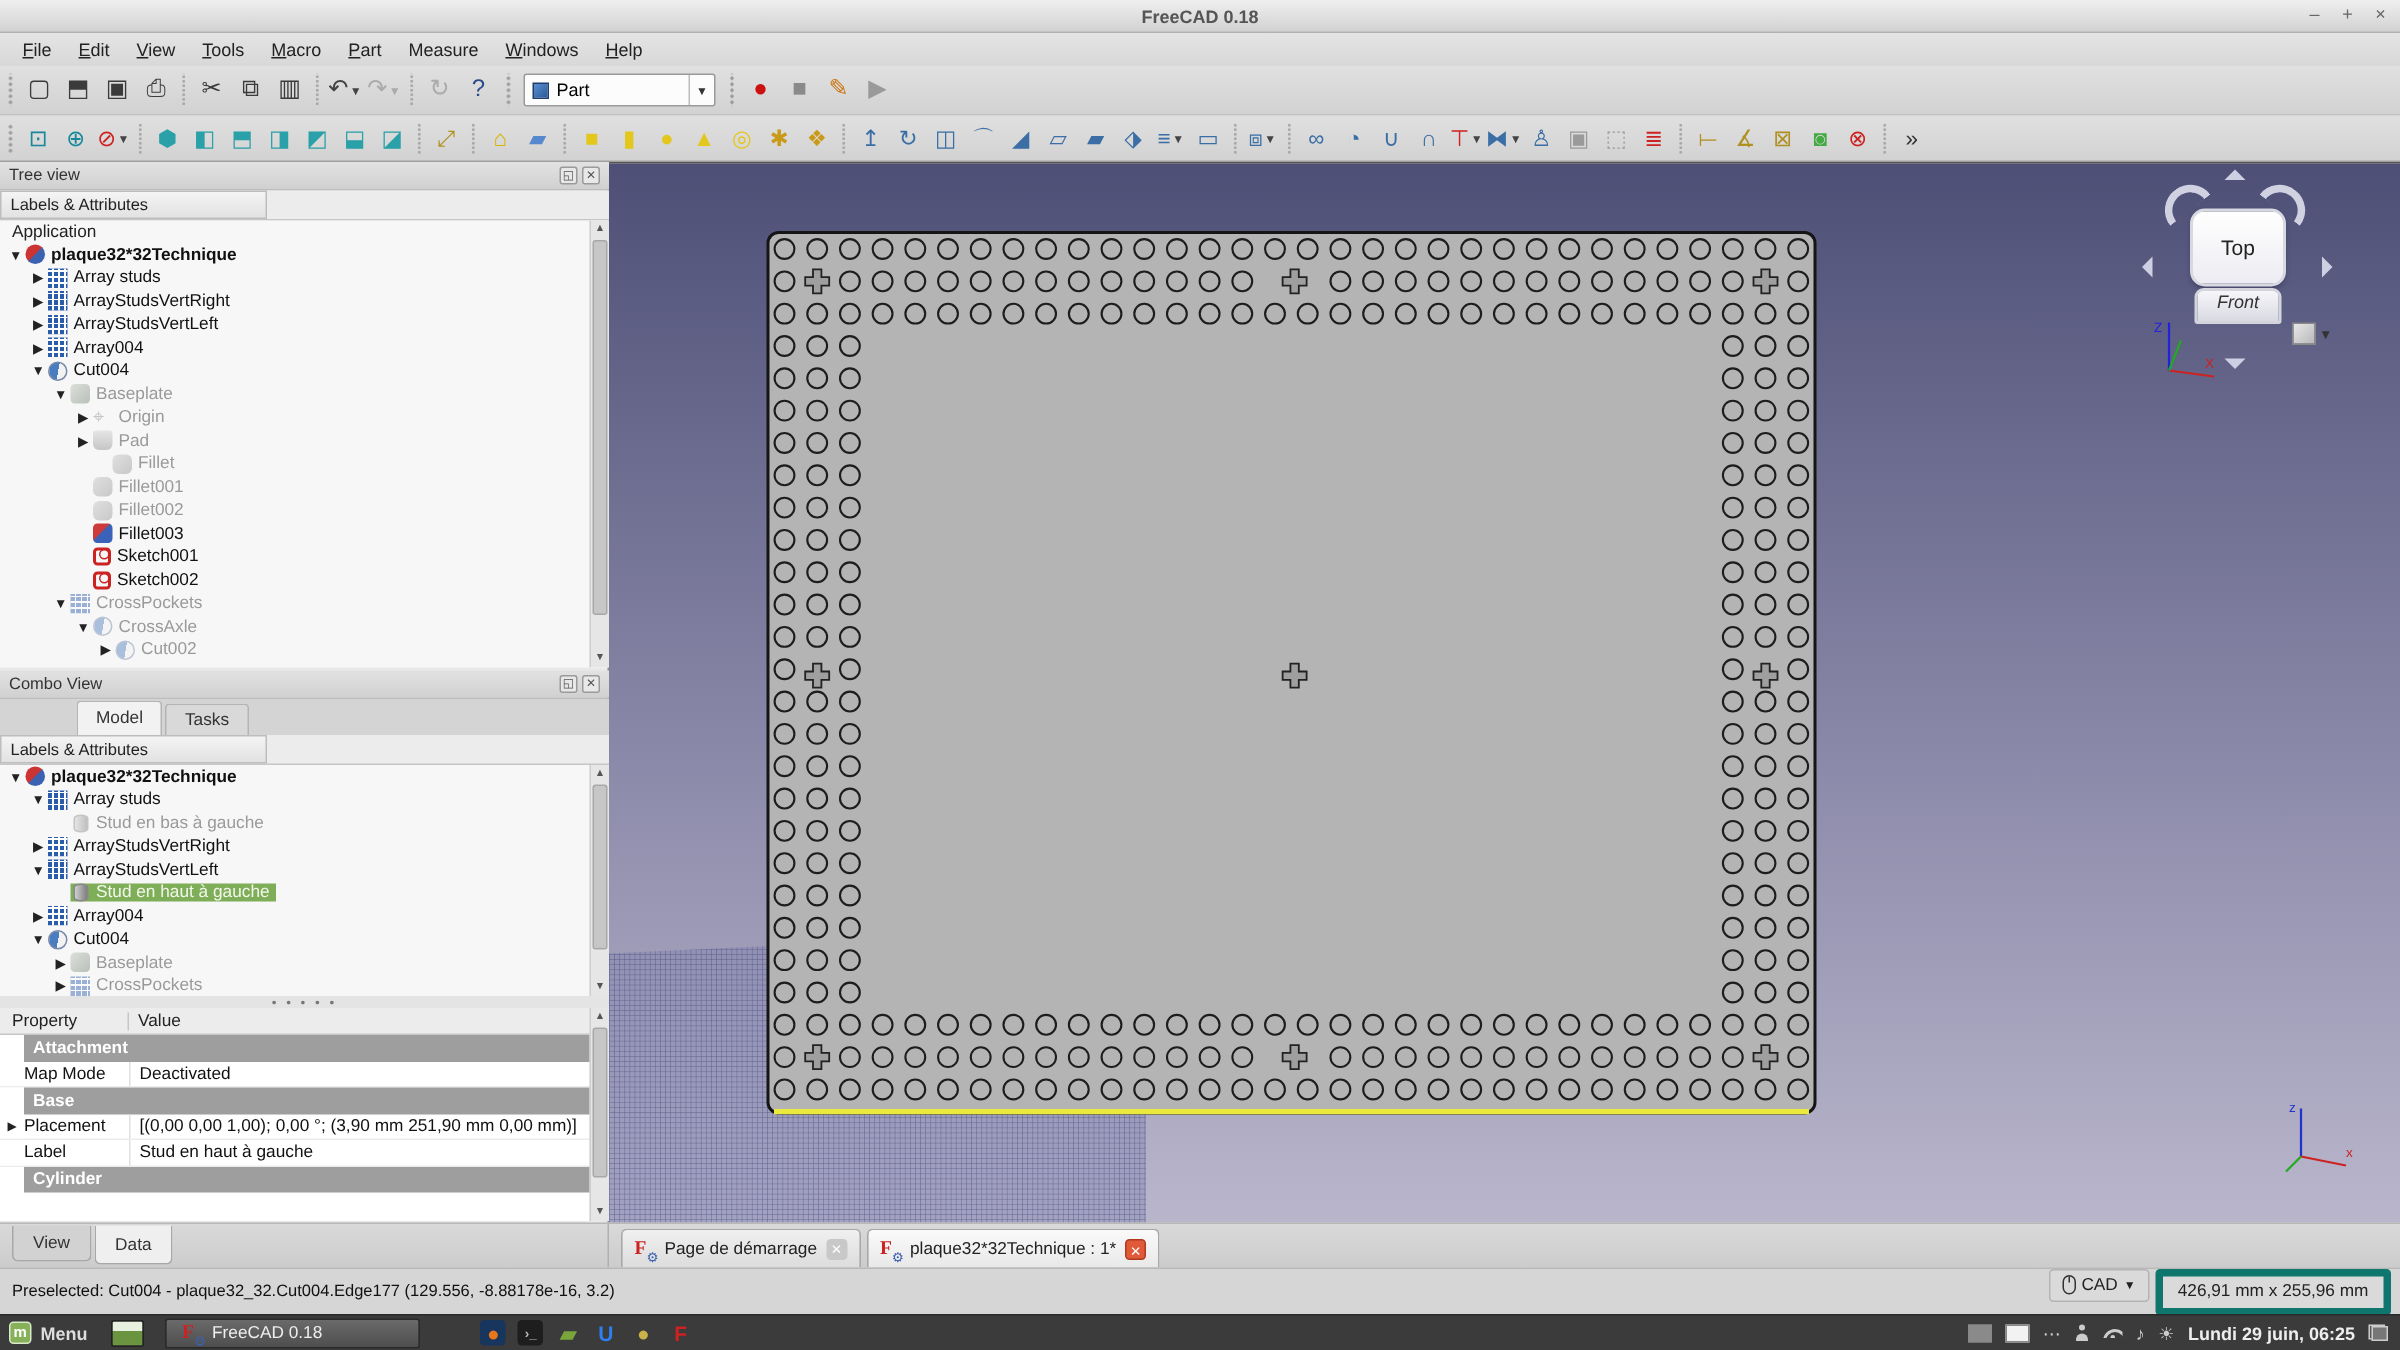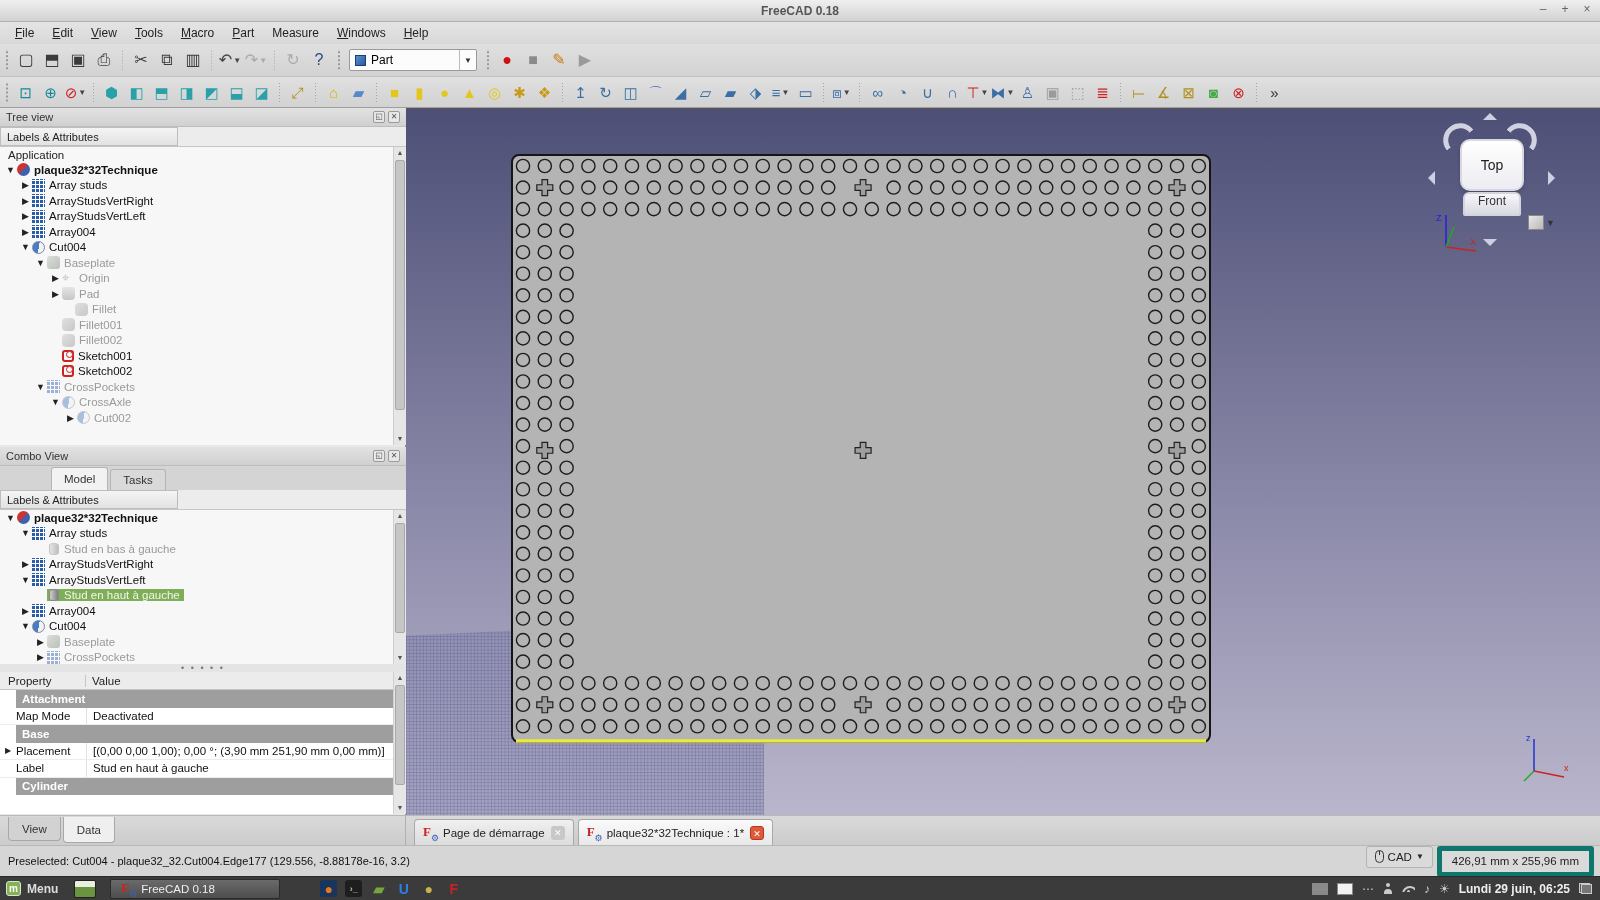--- a/index.html
+++ b/index.html
@@ -192,21 +192,21 @@
   .nc-t { left:59px; top:2px;  border-bottom-color:#cdd0e2; border-top:none; }
   .nc-b { left:59px; top:128px; border-top-color:#cdd0e2; border-bottom:none; }
   .nc-l { left:4px; top:60px; border-right-color:#cdd0e2; border-left:none; }
   .nc-r { left:124px; top:60px; border-left-color:#cdd0e2; border-right:none; }
   .nc-cube { position:absolute; left:36px; top:28px; width:64px; height:78px; }
   .nc-top { width:64px; height:52px; background:linear-gradient(#ffffff,#ececf2); border:2px solid #d8d8e0;
     border-radius:10px; display:flex; align-items:center; justify-content:center;
     font-size:14px; color:#222; box-shadow:0 2px 3px rgba(40,40,70,.35); }
   .nc-frontv { width:58px; height:24px; margin:1px auto 0; background:linear-gradient(#f6f6fa,#d9d9e2);
     border:2px solid #d4d4dc; border-radius:6px 6px 2px 2px; overflow:hidden;
-    display:flex; align-items:flex-start; justify-content:center; font-size:12px; color:#333; }
+    display:flex; align-items:flex-start; justify-content:center; font-size:12px; color:#333;font-style:italic; }
   .nc-mini { position:absolute; left:104px; top:104px; display:flex; align-items:center; }
   .nc-minicube { width:16px; height:15px; background:linear-gradient(135deg,#e8e8e8,#b8b8b8); border:1px solid #888; }
   .nc-mini .ddc { font-size:9px; color:#333; margin-left:2px; }
   .nc-axis { position:absolute; left:8px; top:92px; }
 
   .tripod { position:absolute; left:1114px; top:622px; width:50px; height:56px; }
 </style>
 </head>
 <body>
 
@@ -543,20 +543,27 @@
               <span class="selwrap">
                 <span class="ticon filletg"></span>
                 <span class="tlabel">Fillet001</span>
               </span>
             </div>
             <div class="trow muted" style="padding-left: 49px;">
               <span class="arrow"></span>
               <span class="selwrap">
                 <span class="ticon filletg"></span>
                 <span class="tlabel">Fillet002</span>
+              </span>
+            </div>
+            <div class="trow" style="padding-left: 49px;">
+              <span class="arrow"></span>
+              <span class="selwrap">
+                <span class="ticon fillet"></span>
+                <span class="tlabel">Fillet003</span>
               </span>
             </div>
             <div class="trow" style="padding-left: 49px;">
               <span class="arrow"></span>
               <span class="selwrap">
                 <span class="ticon sketch"></span>
                 <span class="tlabel">Sketch001</span>
               </span>
             </div>
             <div class="trow" style="padding-left: 49px;">

